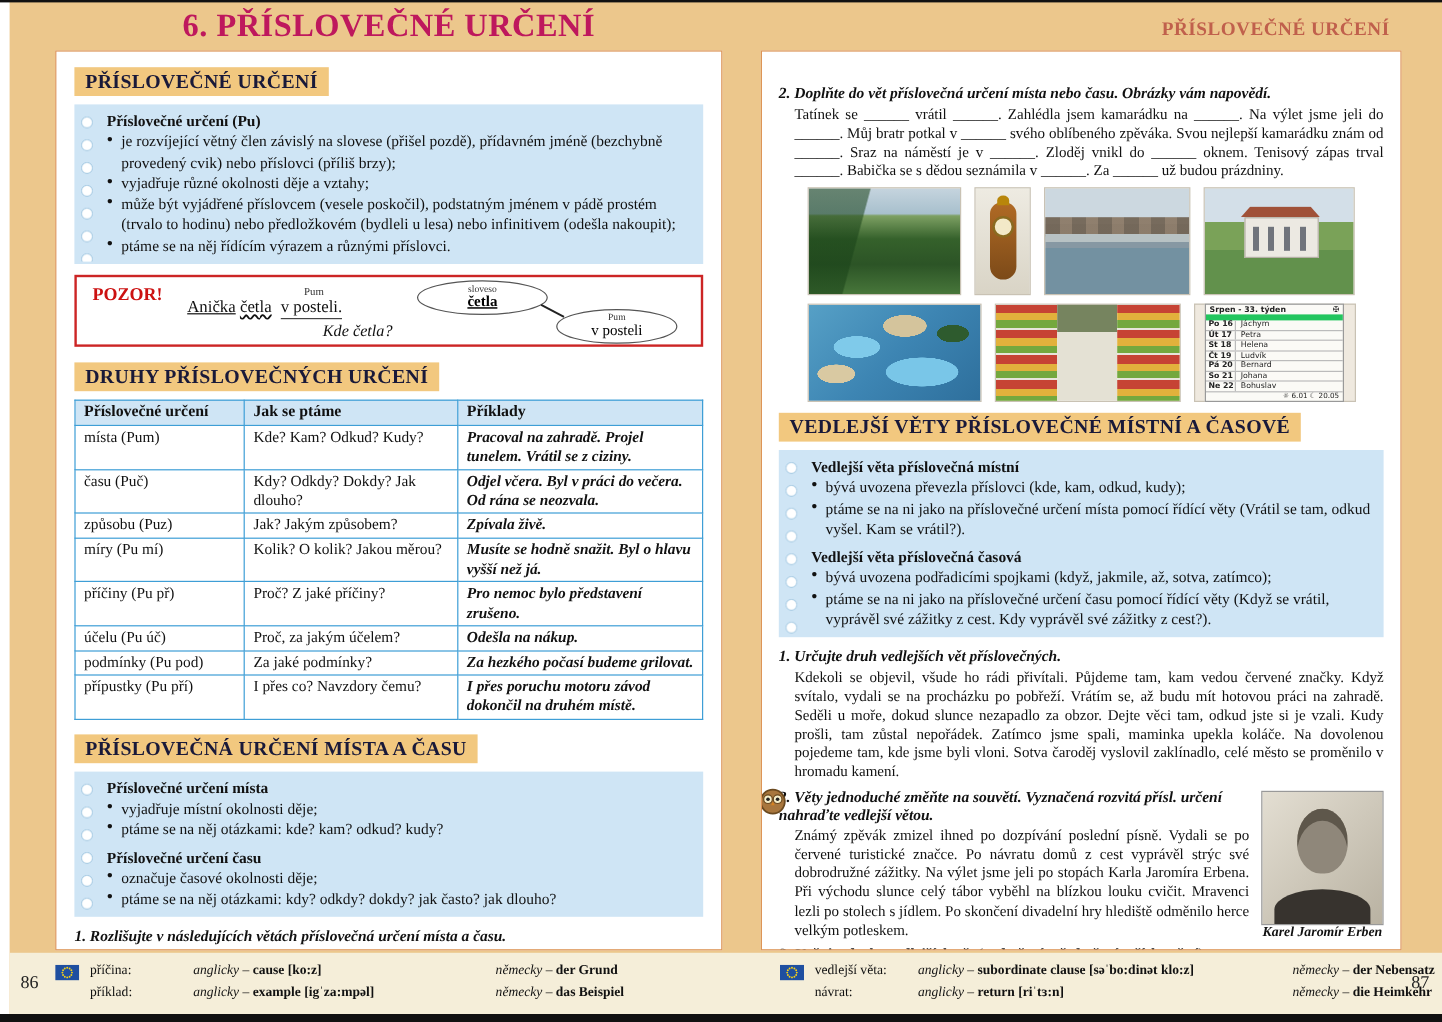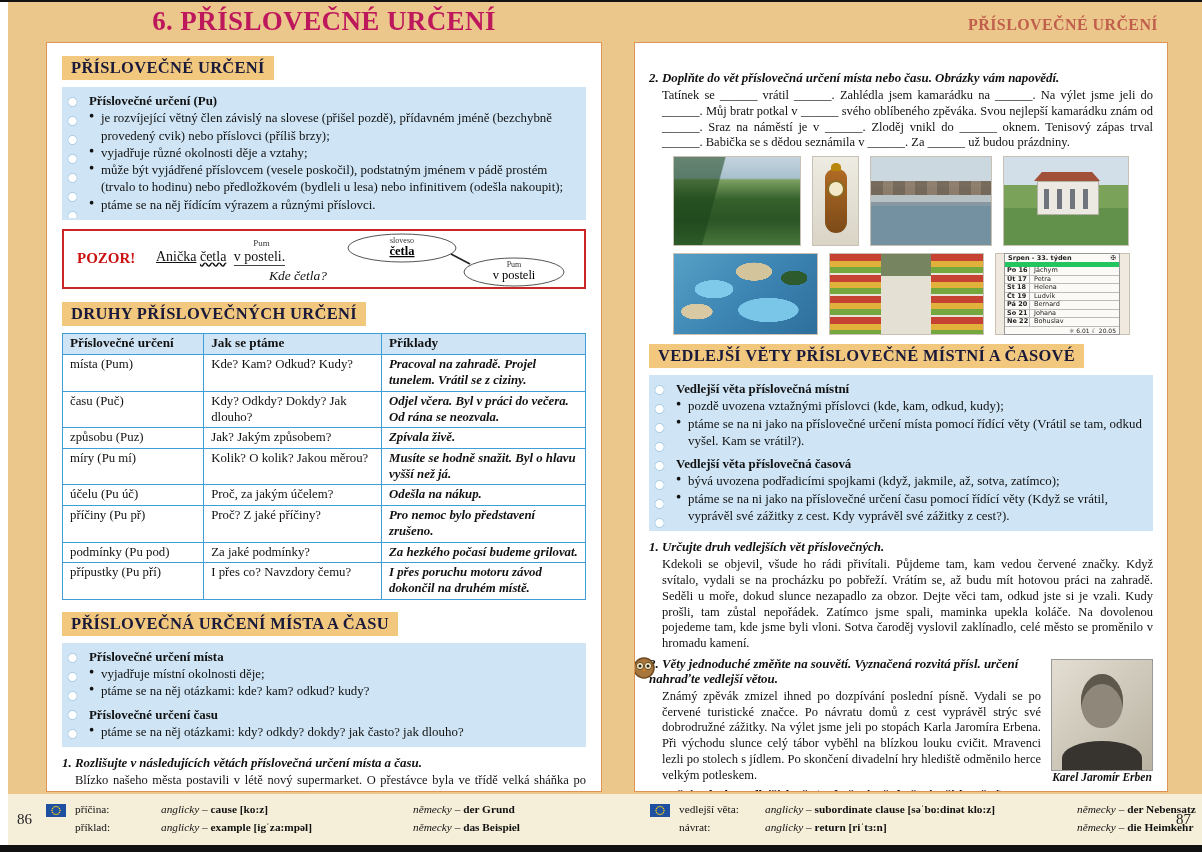--- a/index.html
+++ b/index.html
@@ -20,21 +20,21 @@
   .bluebox{position:relative;background:#cfe5f5;padding:6px 10px 6px 27px;margin:0 0 9px;font-size:12.9px;line-height:1.34}
   .bluebox::before{content:"";position:absolute;left:4px;top:6px;bottom:2px;width:13px;
     background-image:radial-gradient(circle 5px at 6.5px 9px,#fff 3.6px,#a9cce4 4.6px,rgba(0,0,0,0) 5.2px);
     background-size:13px 19px;background-repeat:repeat-y}
   .bb-head{font-weight:bold}
   .bb-li{padding-left:12px;position:relative}
   .bb-li::before{content:"\25CF";position:absolute;left:0;top:0;font-size:8.5px}
   .bb-gap{height:6px}
 
   .pozor{position:relative;border:2px solid #cc2525;background:#fff;height:56px;margin:1px 0 11px}
-  .pozor-label{color:#cc1111;font-weight:bold;font-size:15px;position:absolute;left:13px;top:19px}
+  .pozor-label{color:#cc1111;font-weight:bold;font-size:15px;position:absolute;left:13px;top:7px}
   .sentence{position:absolute;left:92px;top:18px;font-size:14px}
   .u-solid{text-decoration:underline}
   .u-wavy{text-decoration:underline;text-decoration-style:wavy}
   .pum-wrap{display:inline-block;position:relative;margin-left:4px}
   .pum-mini{position:absolute;top:-11px;left:38%;font-size:9px;color:#333}
   .u-brack{border-bottom:1.4px solid #444;padding-bottom:1px}
   .pozor-q{position:absolute;left:205px;top:37px;font-style:italic;font-size:13.5px}
   .pozor-svg{position:absolute;right:10px;top:0}
 
   table.pu{border-collapse:collapse;width:100%;margin:0 0 10px}
@@ -177,28 +177,28 @@
       <td>způsobu (Puz)</td>
       <td>Jak? Jakým způsobem?</td>
       <td class="ex">Zpívala živě.</td>
     </tr>
     <tr>
       <td>míry (Pu mí)</td>
       <td>Kolik? O kolik? Jakou měrou?</td>
       <td class="ex">Musíte se hodně snažit. Byl o hlavu vyšší než já.</td>
     </tr>
     <tr>
+      <td>příčiny (Pu př)</td>
+      <td>Proč? Z jaké příčiny?</td>
+      <td class="ex">Pro nemoc bylo představení zrušeno.</td>
+    </tr>
+    <tr>
       <td>účelu (Pu úč)</td>
       <td>Proč, za jakým účelem?</td>
       <td class="ex">Odešla na nákup.</td>
-    </tr>
-    <tr>
-      <td>příčiny (Pu př)</td>
-      <td>Proč? Z jaké příčiny?</td>
-      <td class="ex">Pro nemoc bylo představení zrušeno.</td>
     </tr>
     <tr>
       <td>podmínky (Pu pod)</td>
       <td>Za jaké podmínky?</td>
       <td class="ex">Za hezkého počasí budeme grilovat.</td>
     </tr>
     <tr>
       <td>přípustky (Pu pří)</td>
       <td>I přes co? Navzdory čemu?</td>
       <td class="ex">I přes poruchu motoru závod dokončil na druhém místě.</td>
@@ -207,20 +207,21 @@
     </table>
 
   <div class="sec-head">PŘÍSLOVEČNÁ URČENÍ MÍSTA A ČASU</div>
 
   <div class="bluebox">
     <div class="bb-head">Příslovečné určení místa</div>
     <div class="bb-li">vyjadřuje místní okolnosti děje;</div>
     <div class="bb-li">ptáme se na něj otázkami: kde? kam? odkud? kudy?</div>
     <div class="bb-gap"></div>
     <div class="bb-head">Příslovečné určení času</div>
+    <div class="bb-li">označuje časové okolnosti děje;</div>
     <div class="bb-li">ptáme se na něj otázkami: kdy? odkdy? dokdy? jak často? jak dlouho?</div>
   </div>
 
   <div>
     <div class="ex-head">1. Rozlišujte v následujících větách příslovečná určení místa a času.</div>
     <div class="ex-text">Blízko našeho města postavili v létě nový supermarket. O přestávce byla ve třídě velká sháňka po ztraceném atlasu. Večer se babička pravidelně dívala na oblíbený seriál. Moje sestra odjela na tři měsíce do Anglie. Nový spolužák se přistěhoval z Prahy. Každý den musím odpoledne venčit našeho psa. Po prohlídce interiéru jsme se procházeli v krásném zámeckém parku. Za svého pobytu v zahraničí se kamarádka zdokonalila v angličtině. Zraněného převezla sanita do nejbližší nemocnice.</div>
   </div>
 </div>
 
 <div class="page" id="right-page">
@@ -285,21 +286,21 @@
           </div>
         <div class="cal-times">☼ 6.01   ☾ 20.05</div>
       </div>
     </div>
   </div>
 
   <div class="sec-head">VEDLEJŠÍ VĚTY PŘÍSLOVEČNÉ MÍSTNÍ A ČASOVÉ</div>
 
   <div class="bluebox">
     <div class="bb-head">Vedlejší věta příslovečná místní</div>
-    <div class="bb-li">pozdě uvozena vztažnými příslovci (kde, kam, odkud, kudy);</div>
+    <div class="bb-li">bývá uvozena převezla příslovci (kde, kam, odkud, kudy);</div>
     <div class="bb-li">ptáme se na ni jako na příslovečné určení místa pomocí řídící věty (Vrátil se tam, odkud vyšel. Kam se vrátil?).</div>
     <div class="bb-gap"></div>
     <div class="bb-head">Vedlejší věta příslovečná časová</div>
     <div class="bb-li">bývá uvozena podřadicími spojkami (když, jakmile, až, sotva, zatímco);</div>
     <div class="bb-li">ptáme se na ni jako na příslovečné určení času pomocí řídící věty (Když se vrátil, vyprávěl své zážitky z cest. Kdy vyprávěl své zážitky z cest?).</div>
   </div>
 
   <div>
     <div class="ex-head">1. Určujte druh vedlejších vět příslovečných.</div>
     <div class="ex-text">Kdekoli se objevil, všude ho rádi přivítali. Půjdeme tam, kam vedou červené značky. Když svítalo, vydali se na procházku po pobřeží. Vrátím se, až budu mít hotovou práci na zahradě. Seděli u moře, dokud slunce nezapadlo za obzor. Dejte věci tam, odkud jste si je vzali. Kudy prošli, tam zůstal nepořádek. Zatímco jsme spali, maminka upekla koláče. Na dovolenou pojedeme tam, kde jsme byli vloni. Sotva čaroděj vyslovil zaklínadlo, celé město se proměnilo v hromadu kamení.</div>

